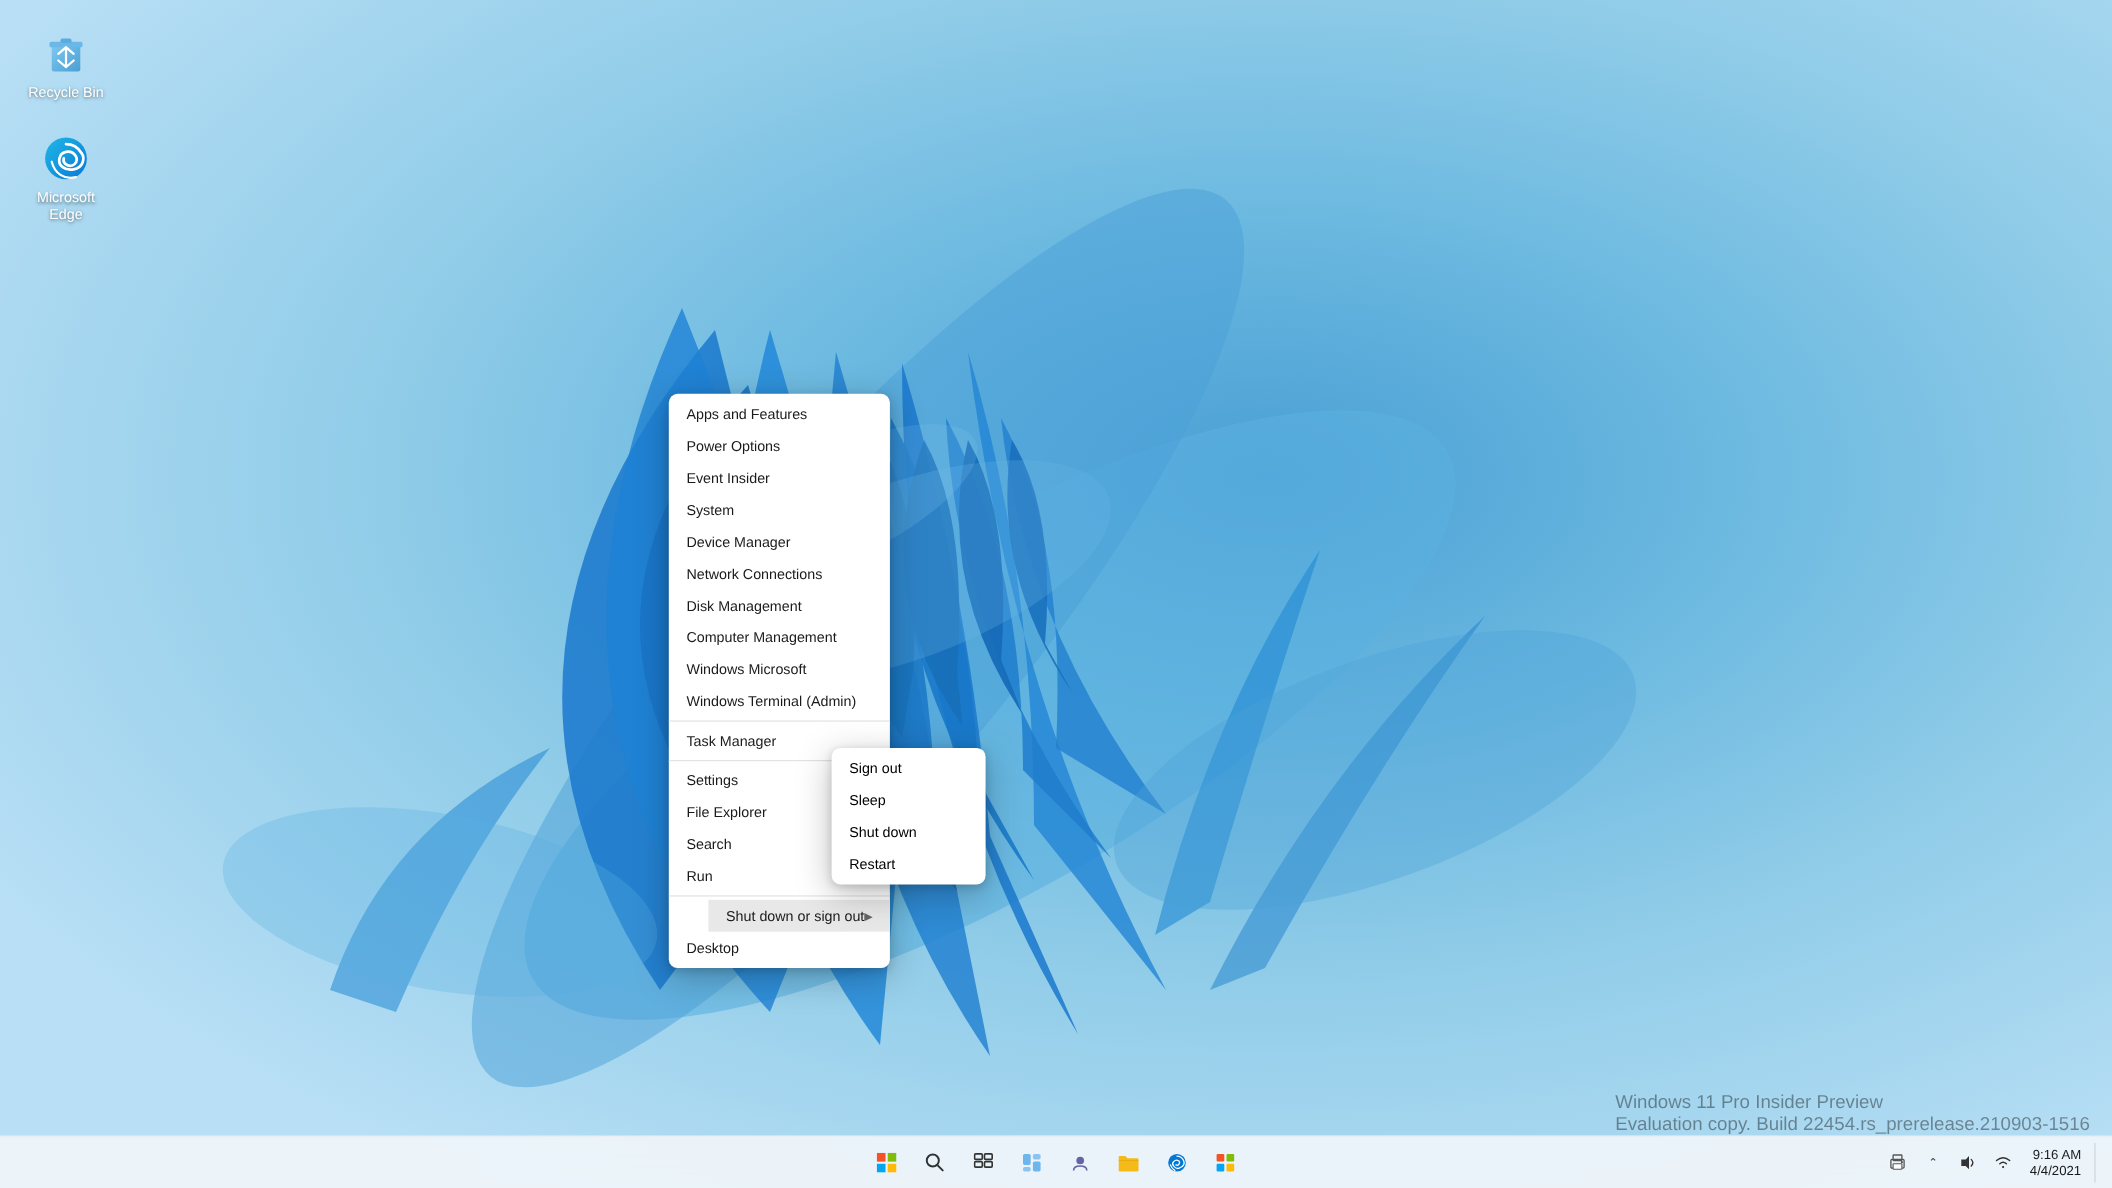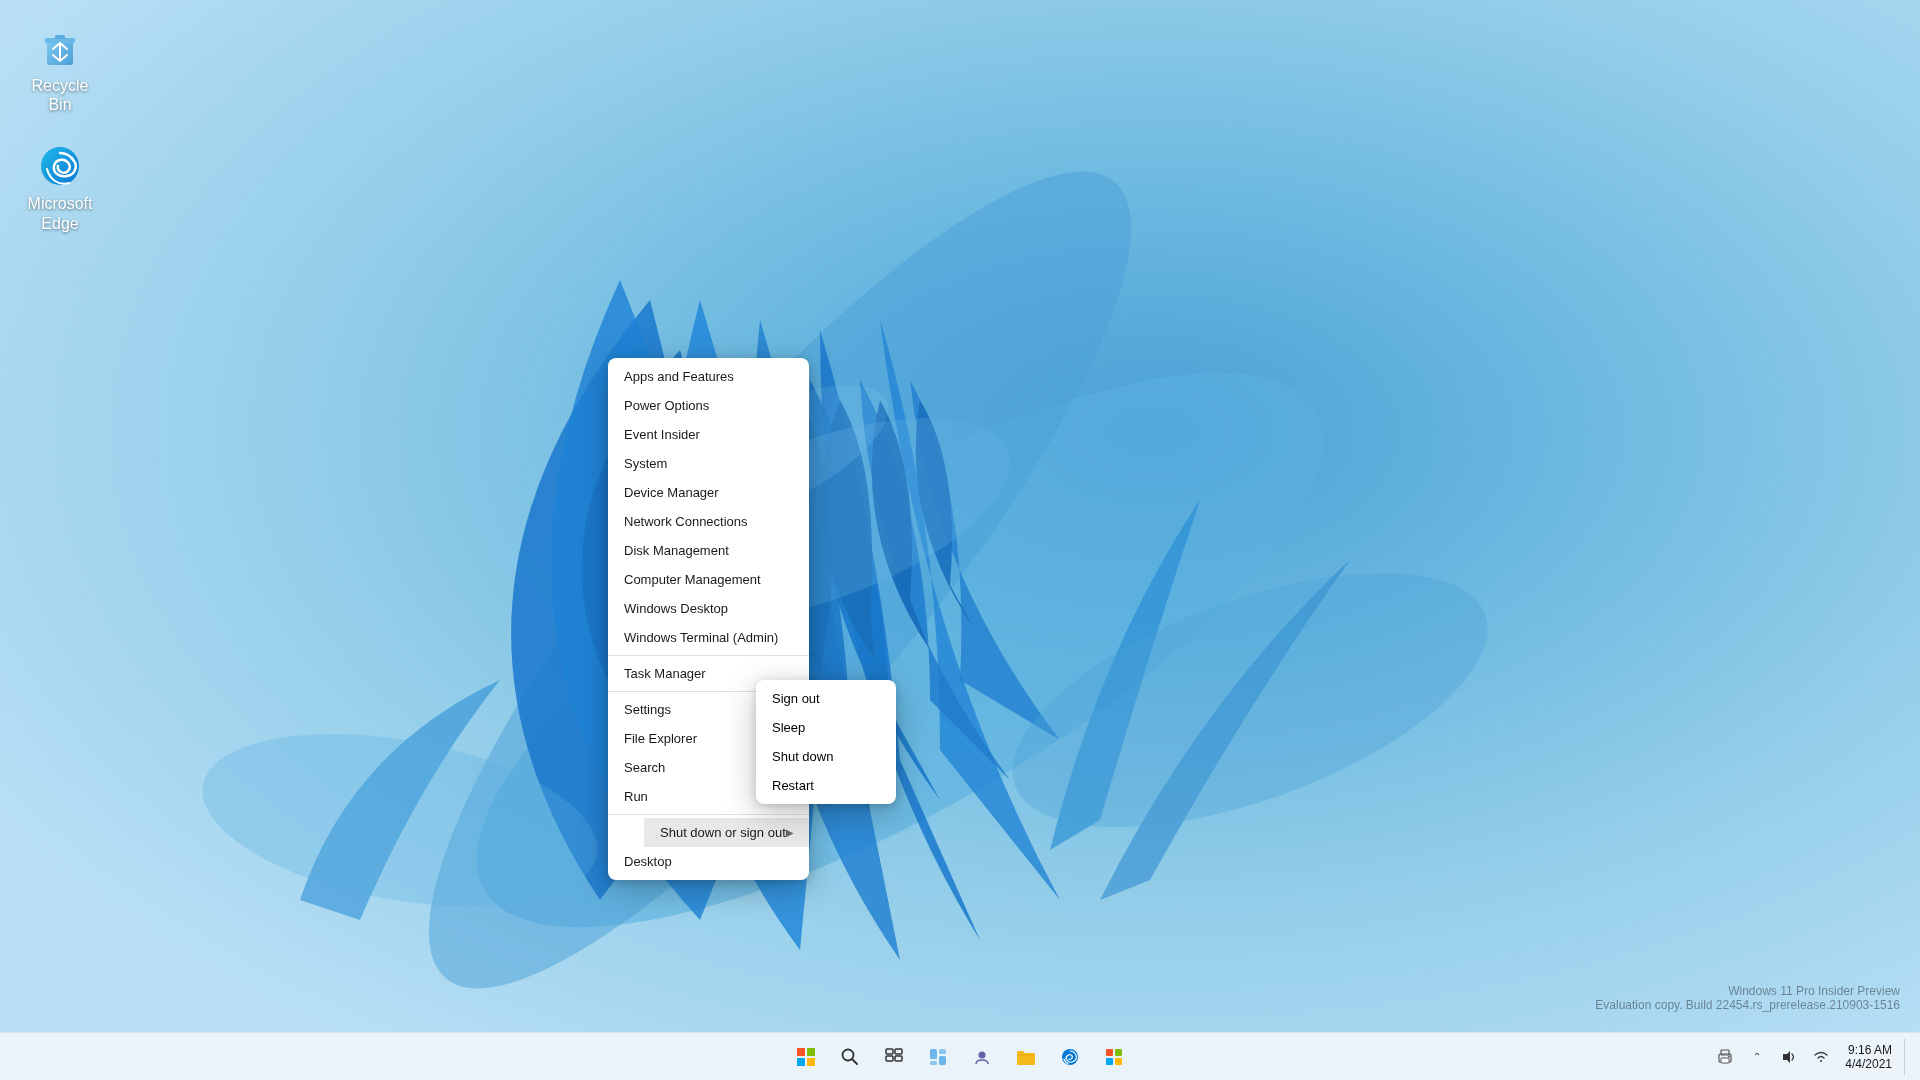--- a/index.html
+++ b/index.html
@@ -55,21 +55,21 @@
       width: 48px;
       height: 48px;
       margin-bottom: 4px;
       display: flex;
       align-items: center;
       justify-content: center;
     }
 
     .desktop-icon-label {
       color: white;
-      font-size: 16px;
+      font-size: 13px;
       text-align: center;
       text-shadow: 0 1px 3px rgba(0,0,0,0.5);
       line-height: 1.2;
     }
 
     
     .context-menu {
       position: absolute;
       top: 358px;
       left: 608px;
@@ -189,25 +189,24 @@
       flex-direction: column;
       align-items: flex-end;
       font-size: 12px;
       color: #1a1a1a;
       cursor: pointer;
       padding: 2px 4px;
     }
 
     .watermark {
       position: absolute;
-      bottom: 68px;
+      bottom: 48px;
       right: 20px;
       color: rgba(0,0,0,0.4);
-      font-size: 12px;
-      text-align: right;
+      font-size: 17px;
       pointer-events: none;
     }
   </style>
 </head>
 <body>
 
 <div class="desktop">
 
   <svg class="wallpaper-flower" viewBox="0 0 1920 1080" xmlns="http://www.w3.org/2000/svg">
     <defs>
@@ -326,21 +325,21 @@
     <div class="context-menu-item">
       <span>Network Connections</span>
     </div>
     <div class="context-menu-item">
       <span>Disk Management</span>
     </div>
     <div class="context-menu-item">
       <span>Computer Management</span>
     </div>
     <div class="context-menu-item">
-      <span>Windows Desktop</span>
+      <span>Windows Microsoft</span>
     </div>
     <div class="context-menu-item">
       <span>Windows Terminal (Admin)</span>
     </div>
     <div class="context-menu-divider"></div>
     <div class="context-menu-item">
       <span>Task Manager</span>
     </div>
     <div class="context-menu-divider"></div>
     <div class="context-menu-item">

